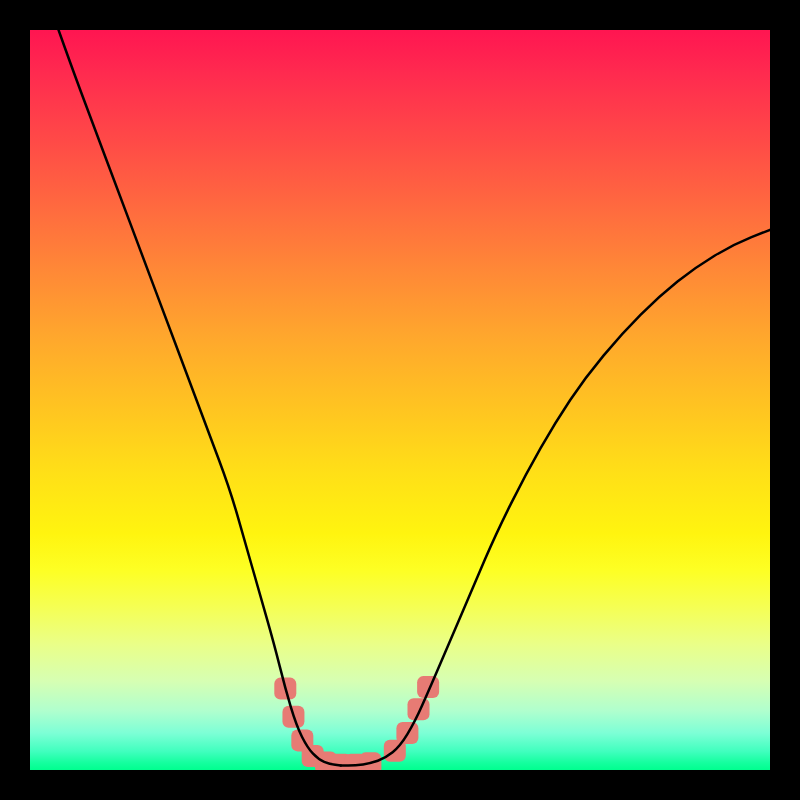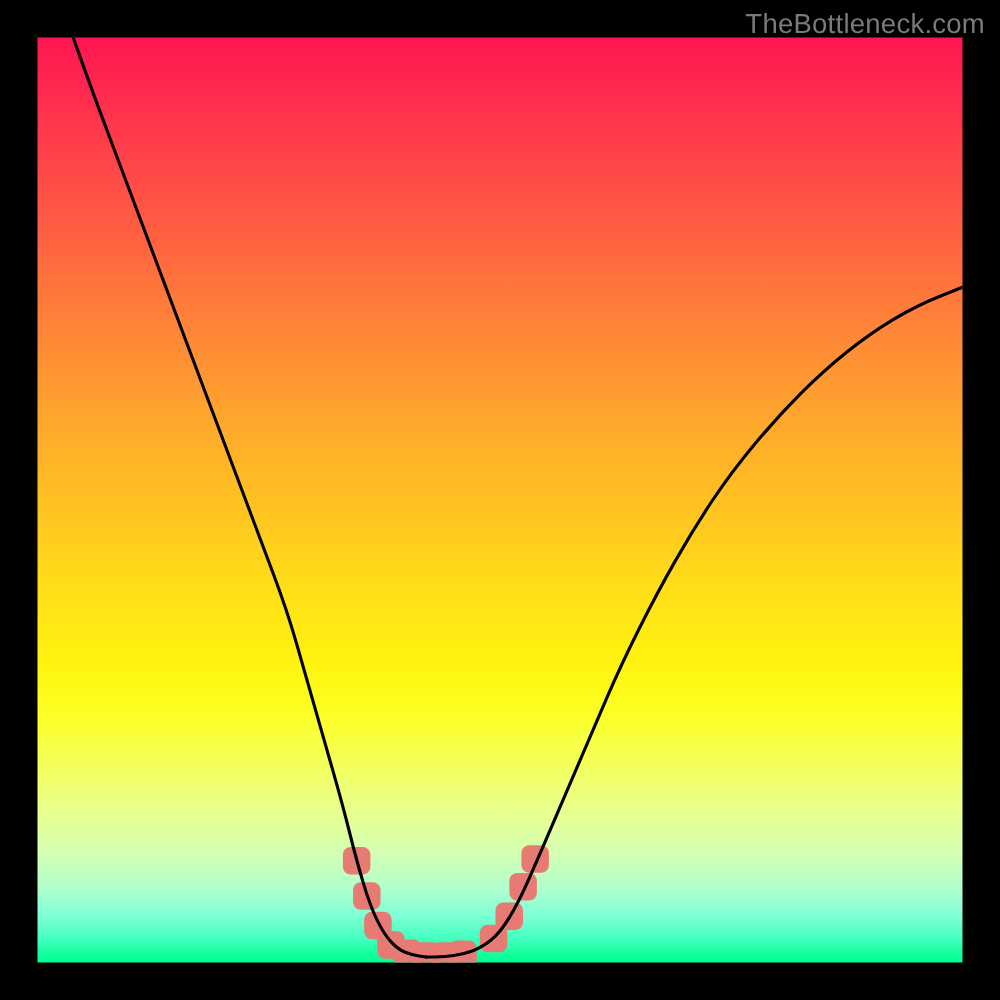--- a/index.html
+++ b/index.html
@@ -86,14 +86,13 @@
           <rect x="366.40000000000003" y="692" width="22" height="22" rx="6.16" ry="6.16" fill="#e77b74"></rect>
           <rect x="377.5" y="668.32" width="22" height="22" rx="6.16" ry="6.16" fill="#e77b74"></rect>
           <rect x="387.11999999999995" y="646.12" width="22" height="22" rx="6.16" ry="6.16" fill="#e77b74"></rect>
         </g>
       <g id="line-layer">
           <path d="M 25.900000000000002 -7.399999999999977 Q 25.900000000000002 -7.399999999999977 35.15 18.500000000000057 Q 44.4 44.40000000000009 55.5 74.00000000000006 Q 66.6 103.60000000000002 77.69999999999999 133.2 Q 88.8 162.79999999999995 99.9 192.39999999999998 Q 111 222 122.1 251.6 Q 133.2 281.2 144.3 310.79999999999995 Q 155.4 340.4 166.5 370 Q 177.6 399.59999999999997 188.7 429.2 Q 199.8 458.8 207.2 484.70000000000005 Q 214.6 510.6 222 536.5 Q 229.4 562.4 236.8 588.3 Q 244.20000000000002 614.2 249.75 636.4000000000001 Q 255.29999999999998 658.6 260.84999999999997 677.1 Q 266.4 695.6 271.95 706.7 Q 277.5 717.8 283.05 723.72 Q 288.6 729.64 294.15000000000003 731.86 Q 299.70000000000005 734.08 305.25 734.8199999999999 T 310.8 735.56" fill="none" stroke="#000000" stroke-width="2.5" stroke-linecap="round"></path>
           <path d="M 310.8 735.56 Q 310.8 735.56 318.20000000000005 735.56 Q 325.6 735.56 333 734.45 Q 340.40000000000003 733.34 347.8 730.75 Q 355.2 728.16 362.6 722.24 Q 370 716.32 377.4 704.11 Q 384.8 691.9 392.20000000000005 675.25 Q 399.6 658.6 410.7 632.7 Q 421.79999999999995 606.8 432.9 580.9 Q 444 555 455.1 529.1 Q 466.2 503.2 481 473.6 Q 495.8 444 510.6 418.1 Q 525.4 392.20000000000005 540.2 370 Q 555 347.79999999999995 573.5 325.6 Q 592 303.40000000000003 610.5 284.9 Q 629 266.4 647.5 251.59999999999997 Q 666 236.79999999999995 684.5 225.7 Q 703 214.60000000000002 721.5 207.20000000000005 T 740 199.80000000000007" fill="none" stroke="#000000" stroke-width="2.5" stroke-linecap="round"></path>
         </g>
     </svg>
   </div>
-  <div class="watermark">TheBottleneck.com</div>
 </div>
 
 </body></html>

